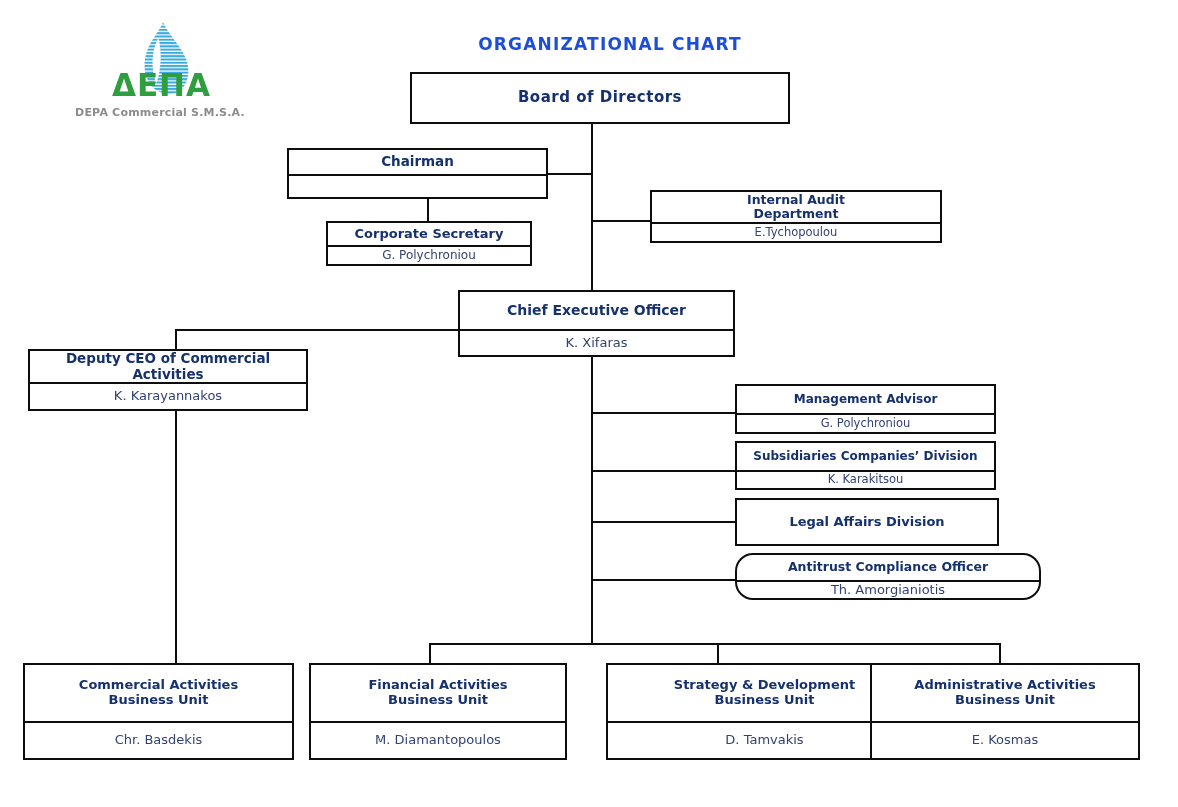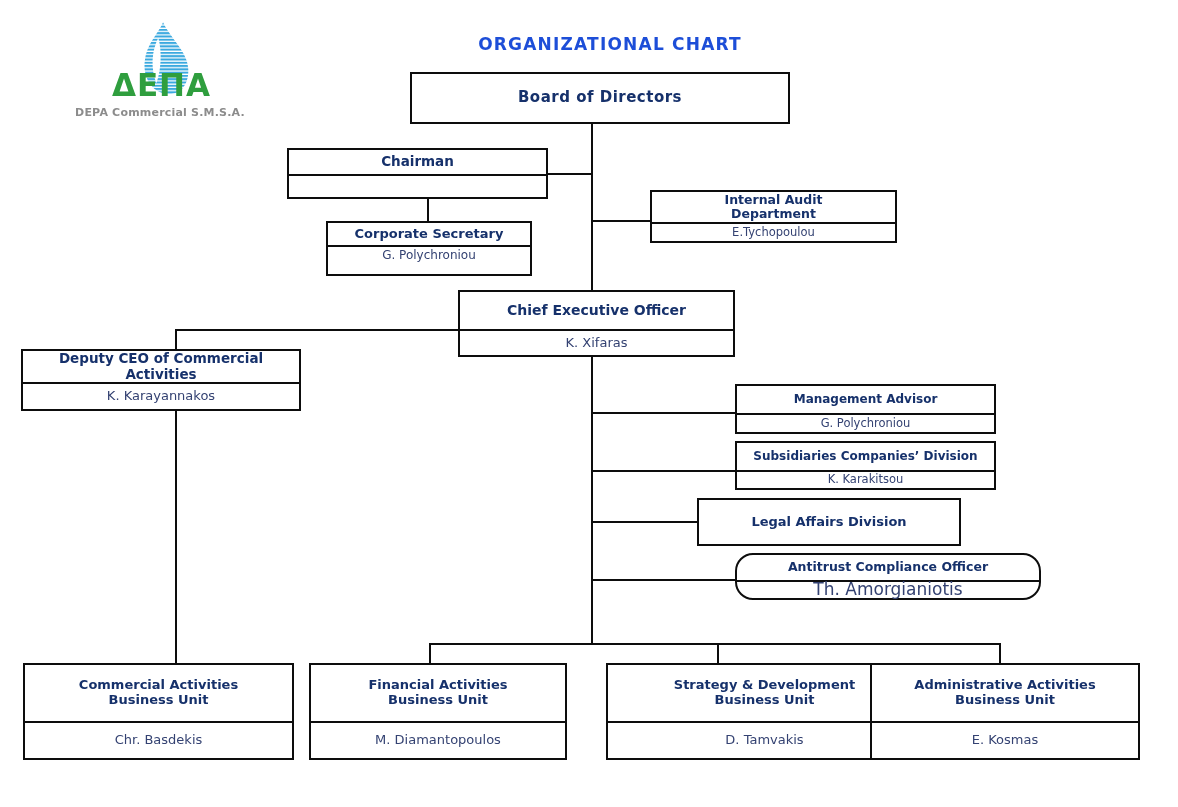--- a/index.html
+++ b/index.html
@@ -77,60 +77,60 @@
   <div class="line" style="left:999px;top:643px;width:2px;height:21px;"></div>
 
   <div class="node" style="left:410px;top:72px;width:380px;height:52px;">
     <div class="cell title" style="height:100%;font-size:15px;letter-spacing:0.5px;">Board of Directors</div>
   </div>
 
   <div class="node" style="left:287px;top:148px;width:261px;height:51px;">
     <div class="cell title with-divider" style="height:26px;font-size:13.5px;">Chairman</div>
   </div>
 
-  <div class="node" style="left:650px;top:190px;width:247px;height:53px;text-align:right;">
+  <div class="node" style="left:650px;top:190px;width:292px;height:53px;text-align:right;">
     <div class="cell title with-divider" style="height:32px;font-size:12.5px;">
       <span>Internal Audit</span>
       <span>Department</span>
     </div>
     <div class="cell name" style="height:17px;font-size:11.5px;">E.Tychopoulou</div>
   </div>
 
-  <div class="node" style="left:326px;top:221px;width:206px;height:55px;">
+  <div class="node" style="left:326px;top:221px;width:206px;height:45px;">
     <div class="cell title with-divider" style="height:24px;font-size:13px;">Corporate Secretary</div>
     <div class="cell name" style="height:17px;font-size:12px;">G. Polychroniou</div>
   </div>
 
   <div class="node" style="left:458px;top:290px;width:277px;height:67px;">
     <div class="cell title with-divider" style="height:39px;font-size:14px;">Chief Executive Officer</div>
     <div class="cell name" style="height:24px;font-size:13px;">K. Xifaras</div>
   </div>
 
-  <div class="node" style="left:21px;top:349px;width:280px;height:62px;">
+  <div class="node" style="left:28px;top:349px;width:280px;height:62px;">
     <div class="cell title with-divider" style="height:33px;font-size:13.5px;">Deputy CEO of Commercial Activities</div>
     <div class="cell name" style="height:25px;font-size:13px;">K. Karayannakos</div>
   </div>
 
   <div class="node" style="left:735px;top:384px;width:261px;height:50px;">
     <div class="cell title with-divider" style="height:29px;font-size:12px;">Management Advisor</div>
     <div class="cell name" style="height:17px;font-size:11.5px;">G. Polychroniou</div>
   </div>
 
   <div class="node" style="left:735px;top:441px;width:261px;height:49px;">
     <div class="cell title with-divider" style="height:29px;font-size:12px;">Subsidiaries Companies’ Division</div>
     <div class="cell name" style="height:16px;font-size:11.5px;">K. Karakitsou</div>
   </div>
 
-  <div class="node" style="left:697px;top:498px;width:264px;height:48px;">
+  <div class="node" style="left:735px;top:498px;width:264px;height:48px;">
     <div class="cell title" style="height:100%;font-size:13px;">Legal Affairs Division</div>
   </div>
 
   <div class="node" style="left:735px;top:553px;width:306px;height:47px;border-radius:18px;">
     <div class="cell title with-divider" style="height:27px;font-size:12.5px;">Antitrust Compliance Officer</div>
-    <div class="cell name" style="height:16px;font-size:17px;">Th. Amorgianiotis</div>
+    <div class="cell name" style="height:16px;font-size:13px;">Th. Amorgianiotis</div>
   </div>
 
   <div class="node" style="left:23px;top:663px;width:271px;height:97px;">
     <div class="cell title with-divider" style="height:58px;font-size:13px;">
       <span>Commercial Activities</span>
       <span>Business Unit</span>
     </div>
     <div class="cell name" style="height:35px;font-size:13px;">Chr. Basdekis</div>
   </div>
 

